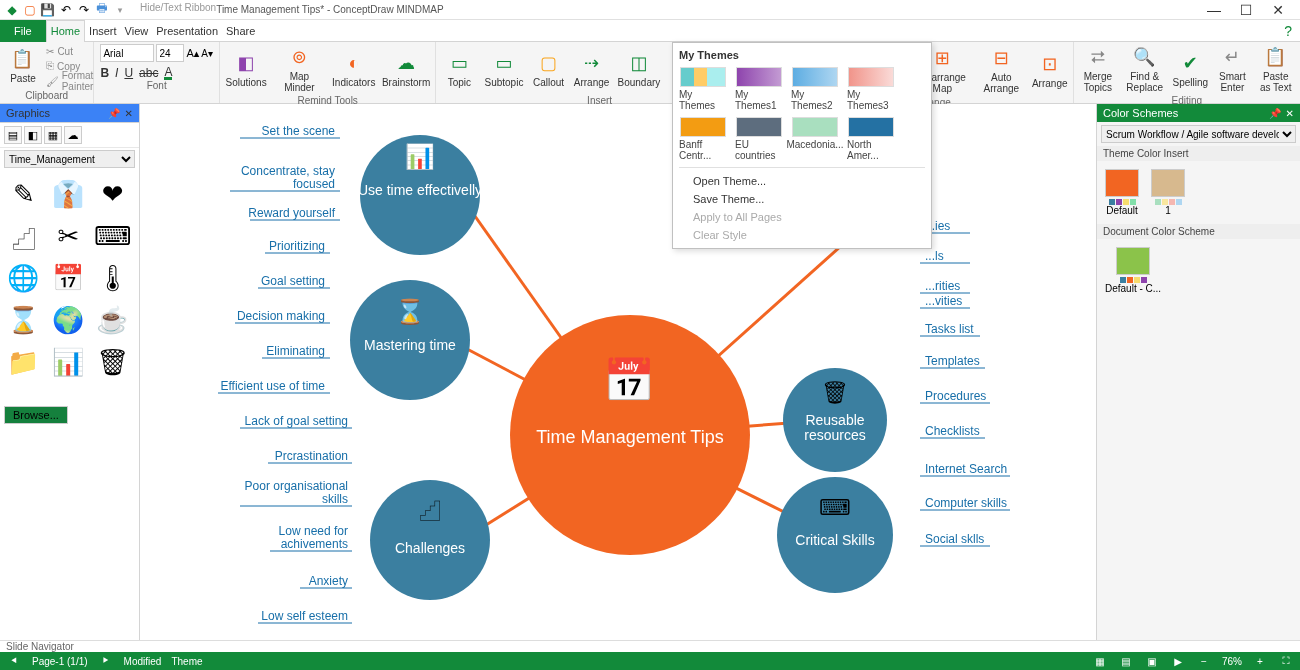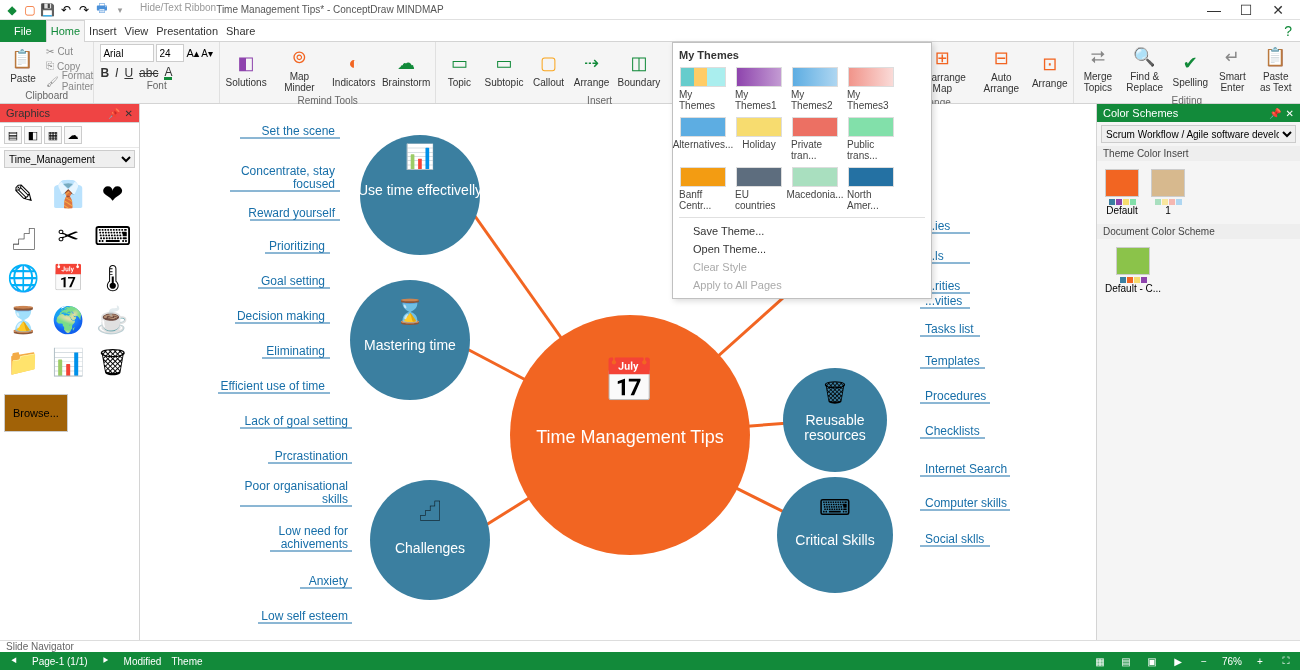--- a/index.html
+++ b/index.html
@@ -39,28 +39,28 @@
 .theme-row { display:flex; gap:8px; padding:4px 0 2px; }
 .theme-thumb { display:flex; flex-direction:column; align-items:center; font-size:10px; color:#444; width:48px; }
 .theme-thumb .sw { width:46px; height:20px; border:1px solid #ddd; margin-bottom:2px; background:linear-gradient(90deg,#6cc 0 30%, #fc6 30% 60%, #aee 60% 100%); }
 .section-title { font-size:11px; font-weight:bold; color:#2b6cb0; padding:4px 0 2px; }
 .menu-items { border-top:1px solid #e0e0e0; margin-top:4px; padding-top:4px; }
 .menu-item { font-size:11px; color:#333; padding:3px 14px; }
 .menu-item.disabled { color:#aaa; }
 
 
 .graphics-panel { position:absolute; left:0; top:104px; width:140px; bottom:30px; background:#fff; border-right:1px solid #d4d4d4; }
-.panel-title { background:#ef4444; border-bottom:1px solid #d4d4d4; padding:3px 6px; font-size:11px; color:#333; display:flex; align-items:center; }
+.panel-title { background:#3b82f6; border-bottom:1px solid #d4d4d4; padding:3px 6px; font-size:11px; color:#333; display:flex; align-items:center; }
 .panel-title .spacer { flex:1; }
 .graphics-toolbar { display:flex; gap:2px; padding:3px 4px; border-bottom:1px solid #e8e8e8; }
 .gtb { width:18px; height:18px; border:1px solid #ccc; background:#f8f8f8; display:flex;align-items:center;justify-content:center;font-size:11px; }
 .graphics-select { width:calc(100% - 8px); margin:2px 4px; height:18px; border:1px solid #ccc; font-size:10px; }
 .graphics-grid { display:grid; grid-template-columns: repeat(3, 1fr); gap:6px; padding:6px; }
 .gicon { width:36px; height:36px; display:flex; align-items:center; justify-content:center; font-size:26px; color:#000; }
-.browse-btn { margin:8px 4px; padding:12px 8px; border:1px solid #ccc; background:#a16207; font-size:11px; }
+.browse-btn { margin:20px 4px; padding:2px 8px; border:1px solid #ccc; background:#15803d; font-size:11px; }
 
 
 .canvas { position:absolute; left:140px; right:204px; top:104px; bottom:30px; background:#fff; overflow:hidden; }
 .canvas svg { width:100%; height:100%; }
 .topic-text { fill:#186fa9; font-size:12px; }
 .topic-line { stroke:#186fa9; stroke-width:1; }
 .node-circle { fill:#3b7fa0; }
 .node-text { fill:#fff; font-size:14px; text-anchor:middle; }
 .center-circle { fill:#f26522; }
 .center-text { fill:#fff; font-size:18px; text-anchor:middle; }
@@ -289,59 +289,41 @@
         <div class="sw" style="background:linear-gradient(90deg,#5dade2,#aed6f1)"></div>
         <span>My Themes2</span>
       </div>
     <div class="theme-thumb">
         <div class="sw" style="background:linear-gradient(90deg,#f1948a,#fadbd8)"></div>
         <span>My Themes3</span>
       </div>
   </div>
   <div class="theme-row">
     <div class="theme-thumb">
-        <div class="sw" style="background:#5dade2"></div>
-        <span>Alternatives...</span>
-      </div>
-    <div class="theme-thumb">
-        <div class="sw" style="background:#f7dc6f"></div>
-        <span>Holiday</span>
-      </div>
-    <div class="theme-thumb">
-        <div class="sw" style="background:#ec7063"></div>
-        <span>Private tran...</span>
-      </div>
-    <div class="theme-thumb">
-        <div class="sw" style="background:#82e0aa"></div>
-        <span>Public trans...</span>
-      </div>
-  </div>
-  <div class="theme-row">
-    <div class="theme-thumb">
         <div class="sw" style="background:#f39c12"></div>
         <span>Banff Centr...</span>
       </div>
     <div class="theme-thumb">
         <div class="sw" style="background:#5d6d7e"></div>
         <span>EU countries</span>
       </div>
     <div class="theme-thumb">
         <div class="sw" style="background:#a9dfbf"></div>
         <span>Macedonia...</span>
       </div>
     <div class="theme-thumb">
         <div class="sw" style="background:#2471a3"></div>
         <span>North Amer...</span>
       </div>
   </div>
   <div class="menu-items">
+    <div class="menu-item">Open Theme...</div>
     <div class="menu-item">Save Theme...</div>
-    <div class="menu-item">Open Theme...</div>
+    <div class="menu-item disabled">Apply to All Pages</div>
     <div class="menu-item disabled">Clear Style</div>
-    <div class="menu-item disabled">Apply to All Pages</div>
   </div>
 </div>
 
 <div class="graphics-panel">
   <div class="panel-title">
     <span>Graphics</span>
     <span class="spacer"></span>
     <span style="font-size:10px">📌</span>
     <span style="font-size:10px;margin-left:4px">✕</span>
   </div>

